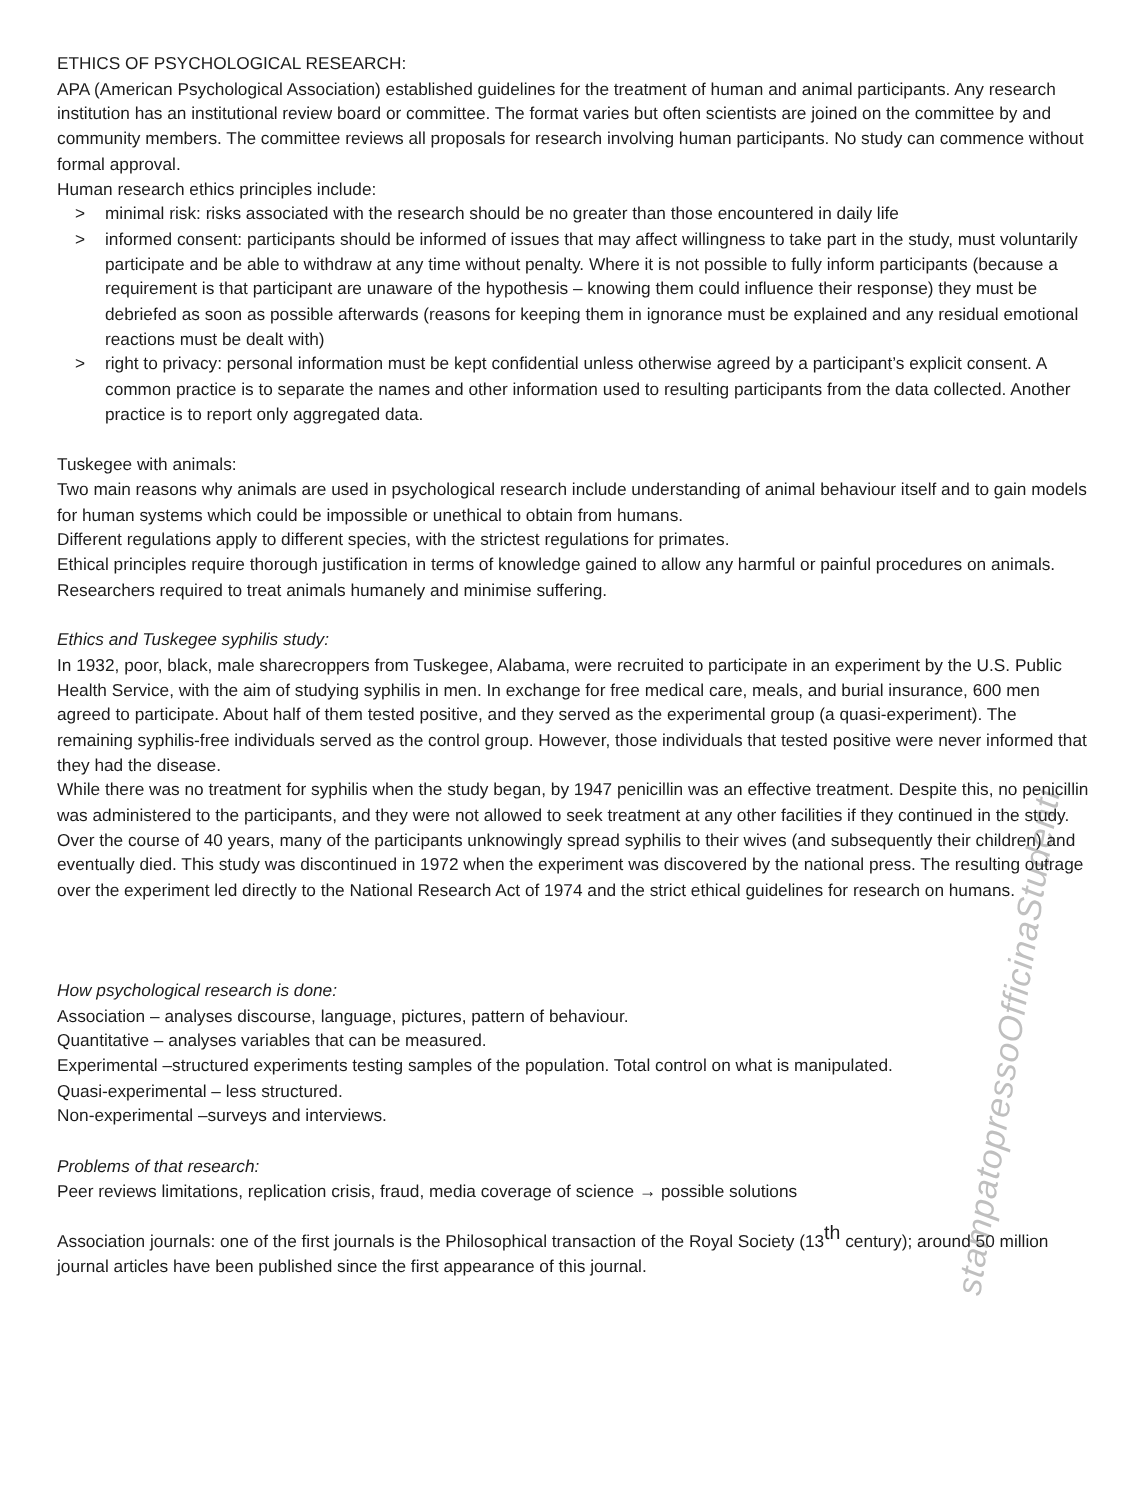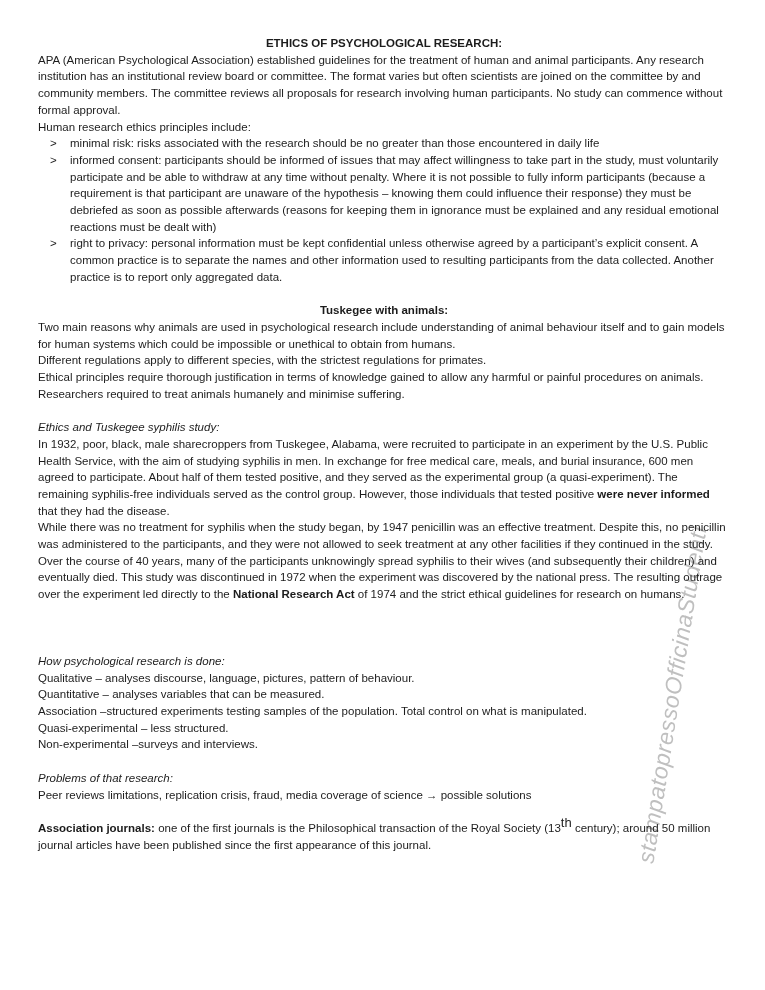--- a/index.html
+++ b/index.html
@@ -18,21 +18,21 @@
   }
   .content {
     position: absolute;
     left: 38px;
     top: 35px;
     width: 692px;
     font-size: 11.5px;
     line-height: 16.7px;
     z-index: 1;
   }
-  .b { font-weight: bold; text-align: center; }
+  .b { font-weight: normal; }
   .i { font-style: italic; }
   .sp1 { height: 16.7px; }
   .sp3 { height: 50.1px; }
   .bullet {
     display: flex;
     align-items: flex-start;
   }
   .bullet .marker {
     flex: none;
     width: 20px;
@@ -106,23 +106,23 @@
     <div>
       <span>In 1932, poor, black, male sharecroppers from Tuskegee, Alabama, were recruited to participate in an experiment by the U.S. Public Health Service, with the aim of studying syphilis in men. In exchange for free medical care, meals, and burial insurance, 600 men agreed to participate. About half of them tested positive, and they served as the experimental group (a quasi-experiment). The remaining syphilis-free individuals served as the control group. However, those individuals that tested positive </span><span class="b">were never informed</span><span> that they had the disease.</span>
     </div>
     <div>
       <span>While there was no treatment for syphilis when the study began, by 1947 penicillin was an effective treatment. Despite this, no penicillin was administered to the participants, and they were not allowed to seek treatment at any other facilities if they continued in the study. Over the course of 40 years, many of the participants unknowingly spread syphilis to their wives (and subsequently their children) and eventually died. This study was discontinued in 1972 when the experiment was discovered by the national press. The resulting outrage over the experiment led directly to the </span><span class="b">National Research Act</span><span> of 1974 and the strict ethical guidelines for research on humans.</span>
     </div>
 
     <div class="sp3"></div>
 
     <div class="i">How psychological research is done:</div>
-    <div>Qualitative – analyses discourse, language, pictures, pattern of behaviour.</div>
+    <div>Association – analyses discourse, language, pictures, pattern of behaviour.</div>
     <div>Quantitative – analyses variables that can be measured.</div>
-    <div>Association –structured experiments testing samples of the population. Total control on what is manipulated.</div>
+    <div>Experimental –structured experiments testing samples of the population. Total control on what is manipulated.</div>
     <div>Quasi-experimental – less structured.</div>
     <div>Non-experimental –surveys and interviews.</div>
 
     <div class="sp1"></div>
 
     <div class="i">Problems of that research:</div>
     <div>Peer reviews limitations, replication crisis, fraud, media coverage of science → possible solutions</div>
 
     <div class="sp1"></div>
 

